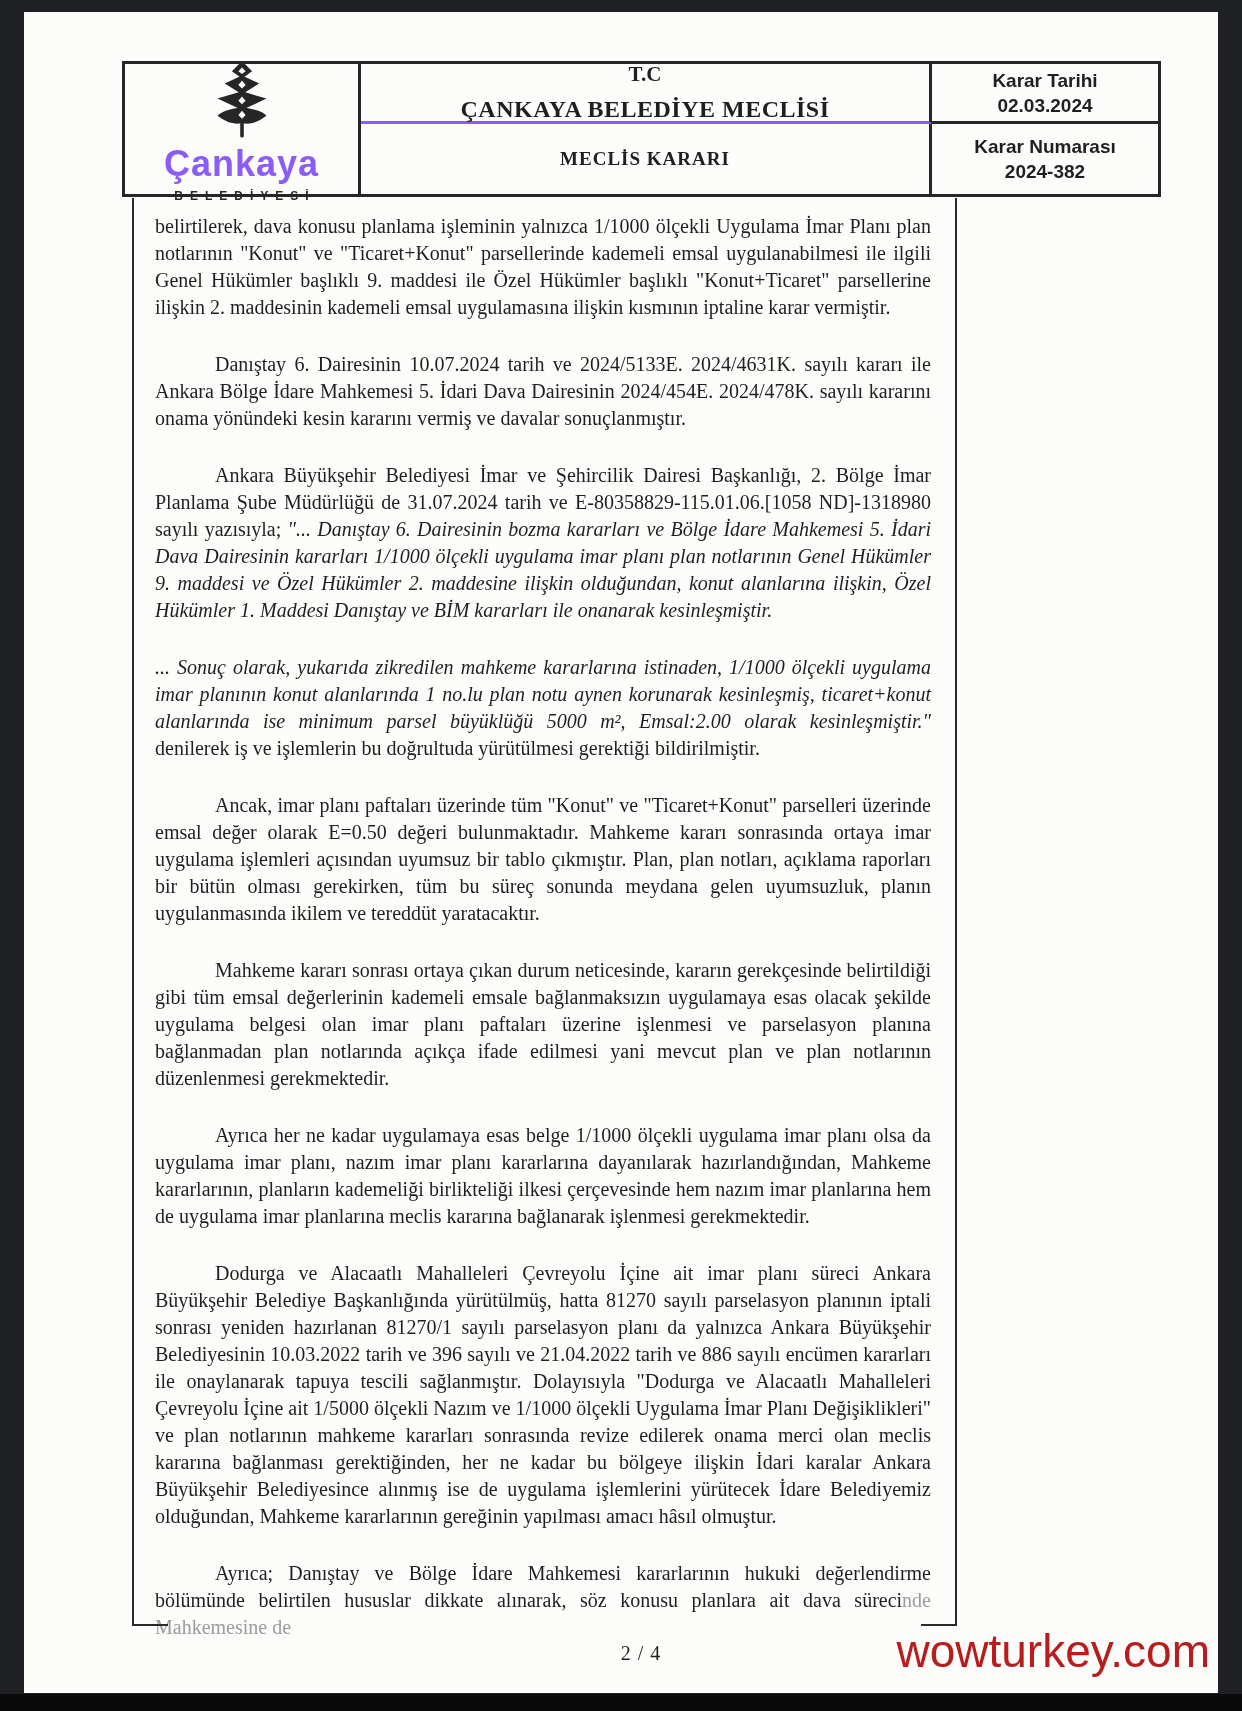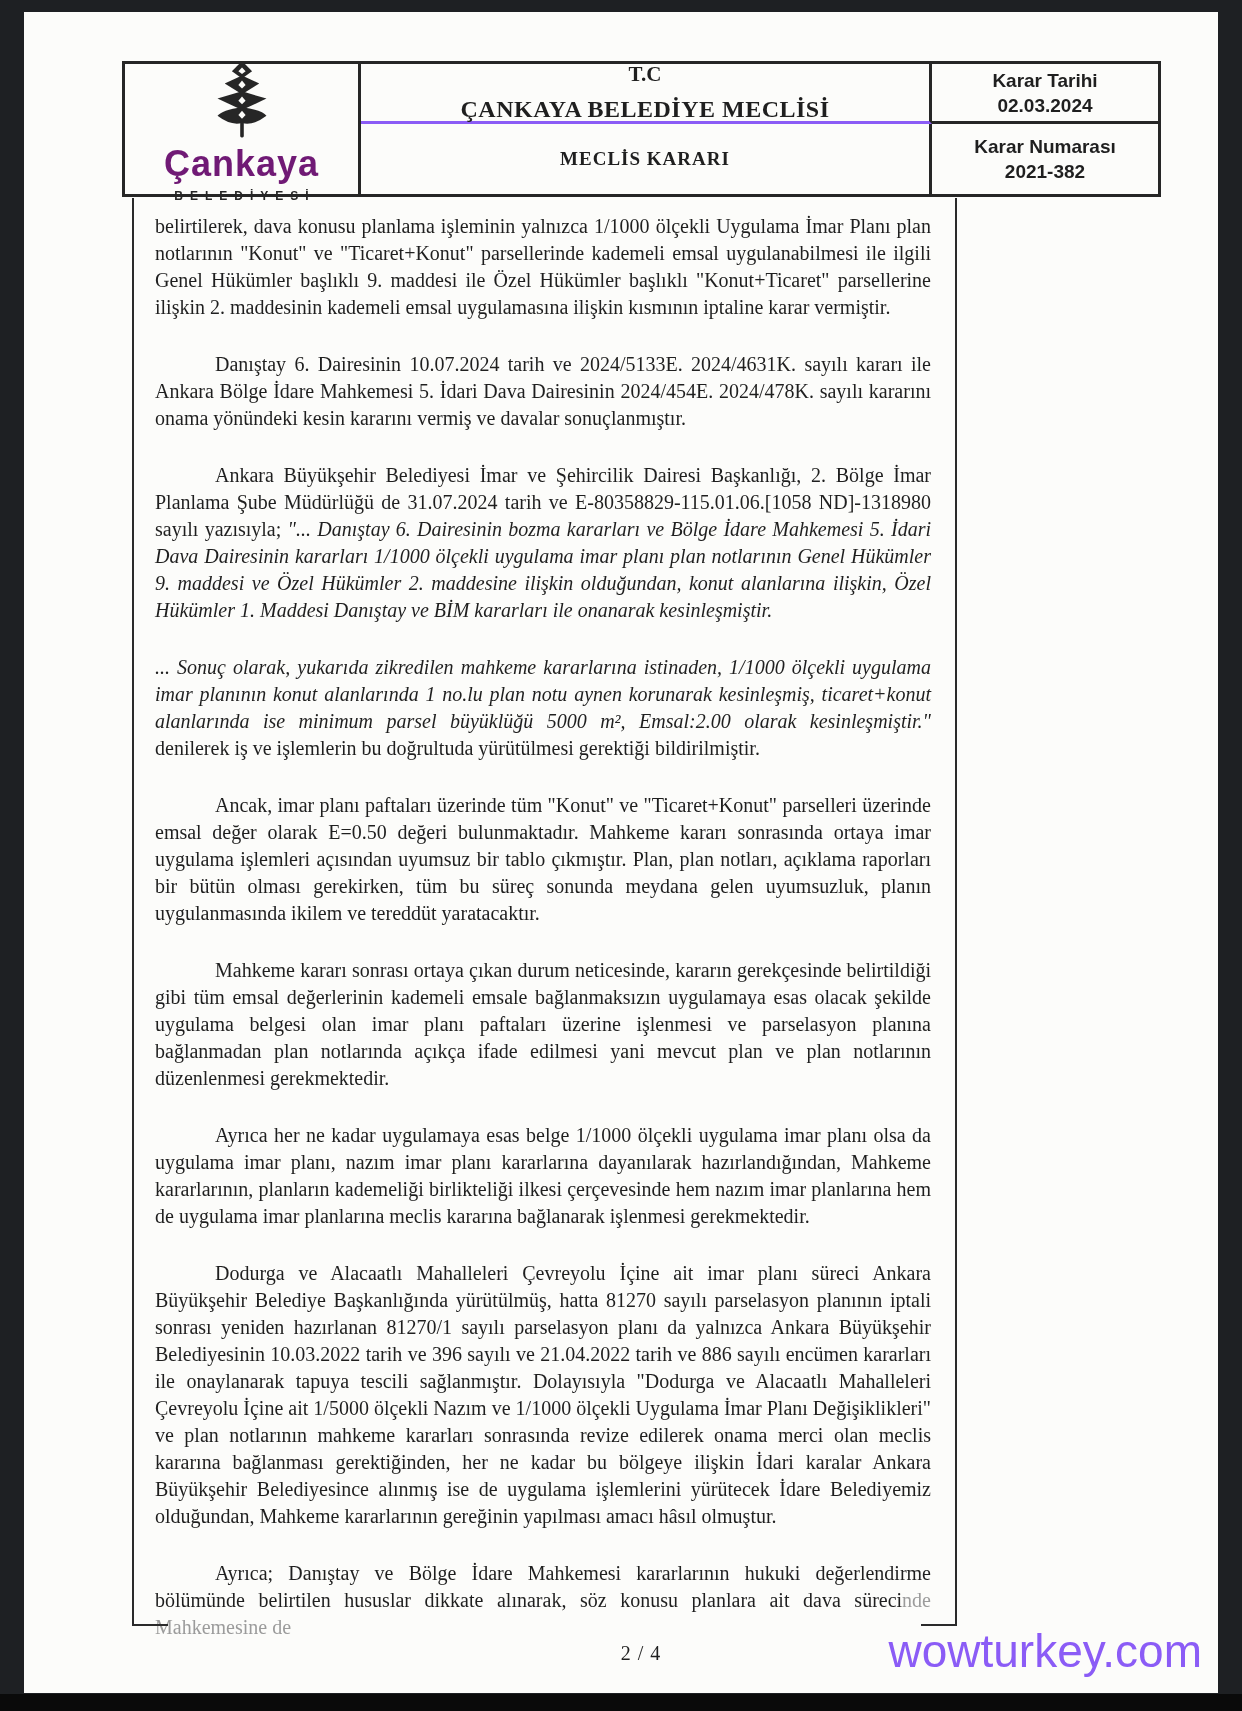--- a/index.html
+++ b/index.html
@@ -26,21 +26,21 @@
     background:#fcfcfa;
   }
   .cell{box-sizing:border-box;display:flex;flex-direction:column;align-items:center;justify-content:center;}
   .cell-logo{grid-row:1/3;grid-column:1;border-right:3px solid #262626;padding-top:4px;}
   .cell-tc{grid-row:1;grid-column:2;border-bottom:3px solid #8b5cf6;border-right:3px solid #262626;}
   .cell-date{grid-row:1;grid-column:3;border-bottom:3px solid #262626;}
   .cell-doctype{grid-row:2;grid-column:2;border-right:3px solid #262626;}
   .cell-number{grid-row:2;grid-column:3;}
   .logo-name{
     font-family:"Liberation Sans","DejaVu Sans",sans-serif;
-    font-weight:800;font-size:36px;line-height:34px;letter-spacing:1px;color:#701a75;margin-top:2px;
+    font-weight:800;font-size:36px;line-height:34px;letter-spacing:1px;color:#8b5cf6;margin-top:2px;
   }
   .logo-sub{
     font-family:"Liberation Sans","DejaVu Sans",sans-serif;
     font-weight:700;font-size:12px;letter-spacing:7px;color:#262626;margin-top:8px;padding-left:7px;
   }
   .tc-line1{font-weight:700;font-size:21px;line-height:25px;}
   .tc-line2{font-weight:700;font-size:24px;line-height:28px;letter-spacing:0.5px;margin-top:8px;}
   .doctype{font-weight:700;font-size:19px;letter-spacing:1px;}
   .meta{
     font-family:"Liberation Sans","DejaVu Sans",sans-serif;
@@ -64,23 +64,23 @@
   .para.indent{text-indent:60px;}
   .seg.italic{font-style:italic;}
   .seg.faded{color:#9b9b9b;}
   
   .footer-pagenum{
     position:absolute;left:0;top:1630px;width:1194px;
     text-align:center;padding-left:40px;box-sizing:border-box;
     font-size:20px;letter-spacing:1px;
   }
   .watermark{
-    position:absolute;right:16px;top:1612px;
+    position:absolute;right:8px;top:1612px;
     font-family:"Liberation Sans","DejaVu Sans",sans-serif;
-    font-size:46px;font-weight:500;color:#8b5cf6;letter-spacing:0;
+    font-size:46px;font-weight:500;color:#b91c1c;letter-spacing:0;
     white-space:nowrap;
   }
 </style>
 </head>
 <body>
 
 <div class="paper">
 
   <div class="header-table">
 
@@ -118,21 +118,21 @@
       </div>
     </div>
 
     <div class="cell cell-doctype">
       <div class="doctype">MECLİS KARARI</div>
     </div>
 
     <div class="cell cell-number">
       <div class="meta">
         <div>Karar Numarası</div>
-        <div>2021-382</div>
+        <div>2024-382</div>
       </div>
     </div>
 
   </div>
 
   <div class="body-frame">
     <div class="hook hook-left"></div>
     <div class="hook hook-right"></div>
 
     <div class="doc-body">

